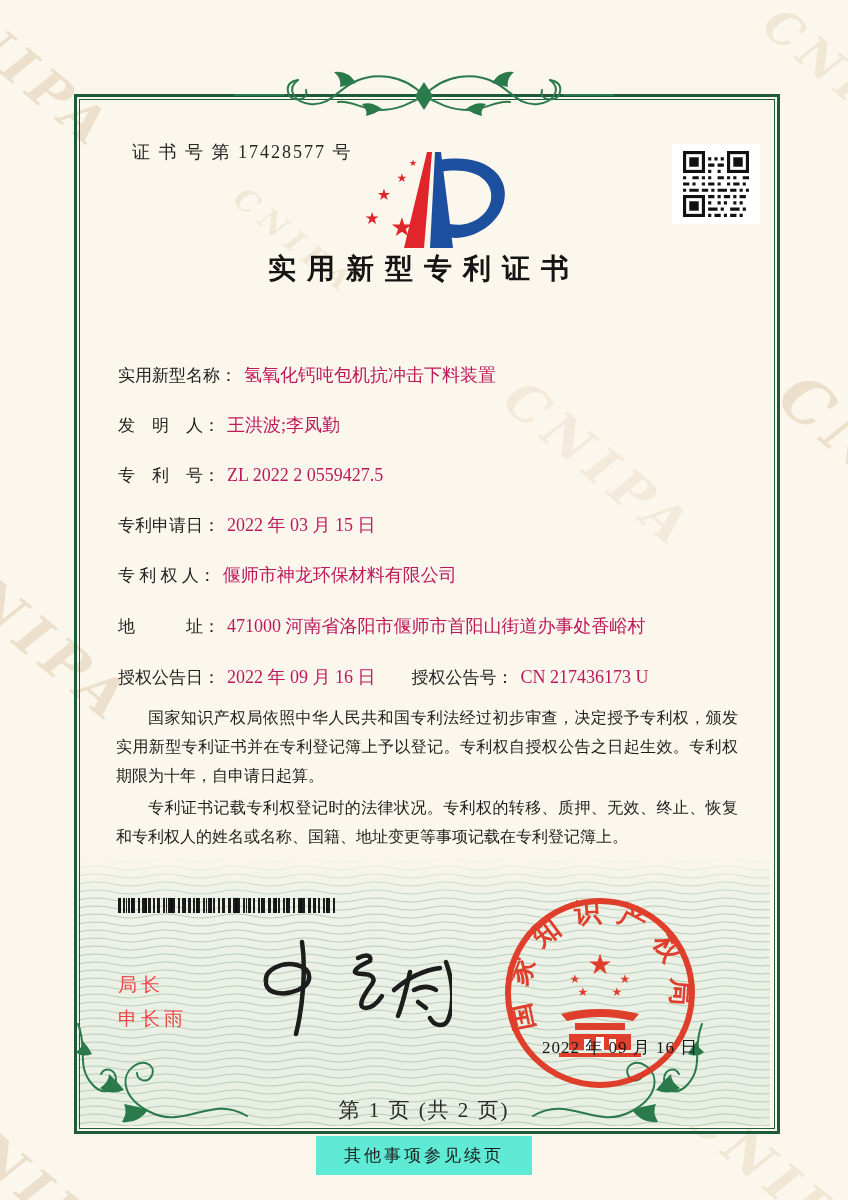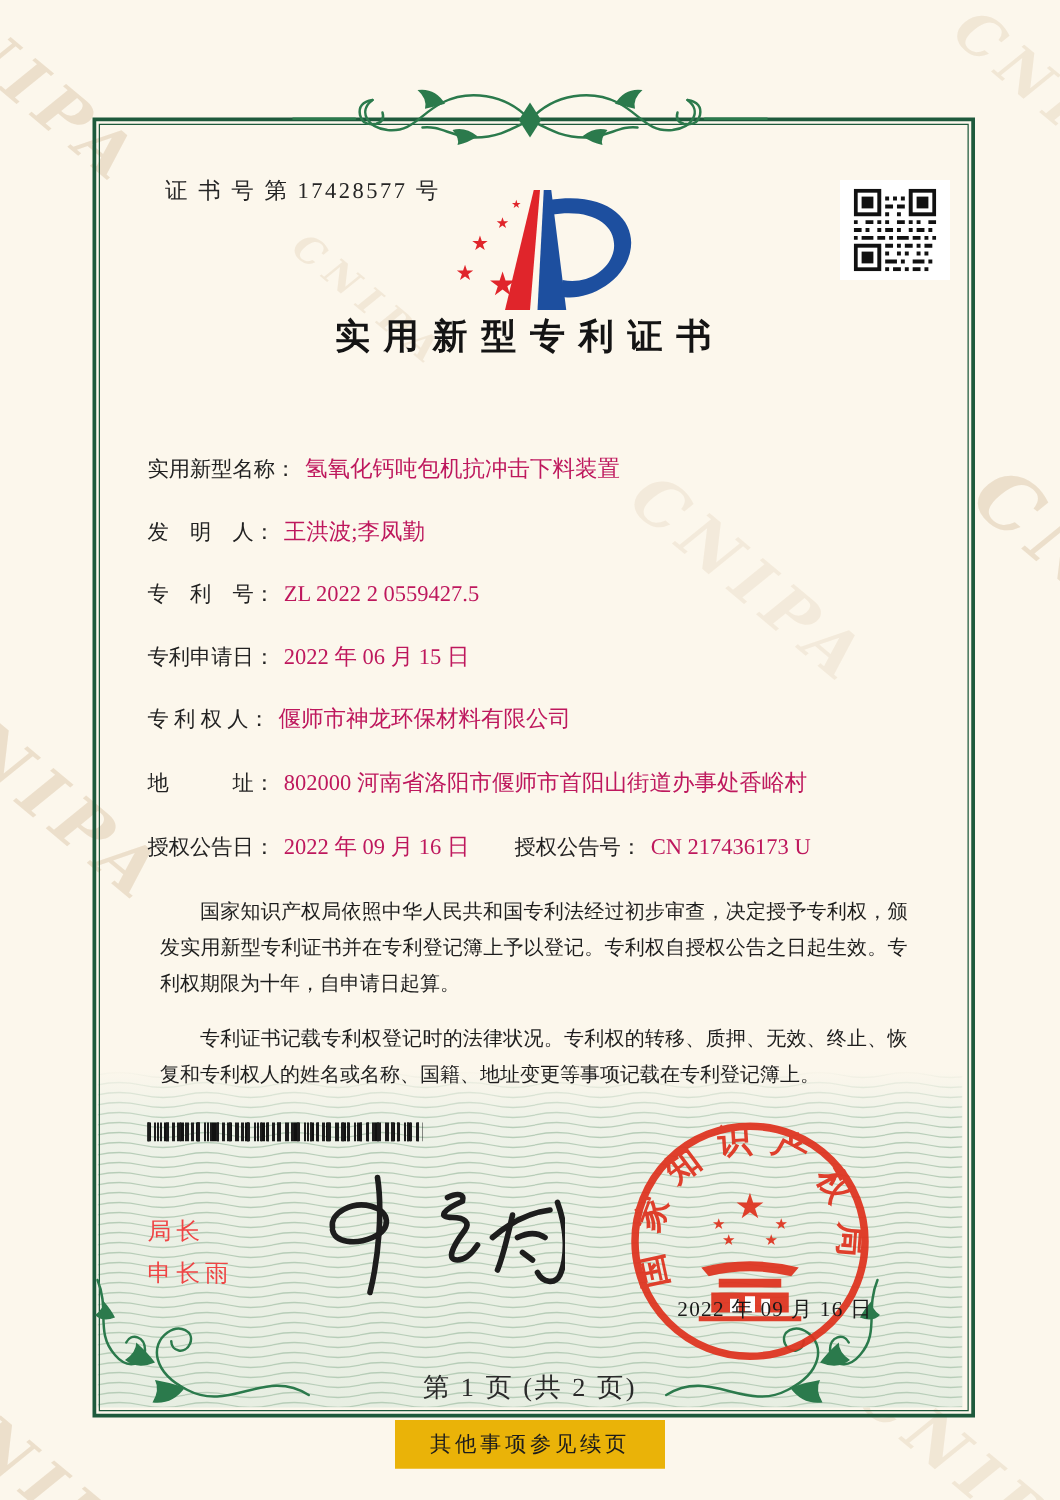--- a/index.html
+++ b/index.html
@@ -73,21 +73,21 @@
   .frow{height:50px;display:flex;align-items:center;white-space:nowrap;}
   .frow.addr{height:52px;}
   .flabel{font-size:17px;color:#222;}
   .fvalue{font-size:18px;color:#be185d;margin-left:7px;}
   .grant-label{margin-left:36px;}
   .paras{
     position:absolute;left:112px;top:700px;width:630px;
     font-size:16px;line-height:1.8;color:#1d1d1d;
     text-align:justify;
   }
-  .paras p{margin:16px;text-indent:2em;}
+  .paras p{margin:4px;text-indent:2em;}
   
   .barcode{
     position:absolute;left:118px;top:898px;width:220px;height:15px;z-index:5;
     background-image:
       repeating-linear-gradient(90deg,#1c1c1c 0 2px,transparent 2px 5px),
       repeating-linear-gradient(90deg,#1c1c1c 0 1px,transparent 1px 8px),
       repeating-linear-gradient(90deg,#111 0 3px,transparent 3px 13px);
   }
   .director-title,.director-name{
     position:absolute;left:118px;z-index:5;
@@ -104,21 +104,21 @@
   .seal-date{
     position:absolute;left:520px;top:1036px;width:200px;z-index:6;
     font-size:17px;color:#191919;letter-spacing:1px;text-align:center;white-space:nowrap;
   }
   .page-info{
     position:absolute;left:74px;top:1096px;width:700px;z-index:5;
     text-align:center;font-size:21px;letter-spacing:2px;color:#2a2a2a;
   }
   .continuation-box{
     position:absolute;left:50%;top:1136px;transform:translateX(-50%);
-    background:#eab308;padding:8px 28px;z-index:4;
+    background:#5eead4;padding:8px 28px;z-index:4;
     font-size:17px;letter-spacing:3px;color:#1c1c1c;white-space:nowrap;
   }
   .orn-stroke{stroke:var(--ornament_green,#2b7a4c);fill:none;stroke-width:2;stroke-linecap:round;}
   .orn-fill{fill:var(--ornament_green,#2b7a4c);stroke:none;}
   .sig-stroke{stroke:#1d1d1d;fill:none;stroke-width:4.5;stroke-linecap:round;stroke-linejoin:round;}
 </style>
 </head>
 <body>
 
 <div class="page">
@@ -230,29 +230,29 @@
       <div class="frow">
         <span class="flabel">发　明　人：</span>
         <span class="fvalue">王洪波;李凤勤</span>
       </div>
       <div class="frow">
         <span class="flabel">专　利　号：</span>
         <span class="fvalue">ZL 2022 2 0559427.5</span>
       </div>
       <div class="frow">
         <span class="flabel">专利申请日：</span>
-        <span class="fvalue">2022 年 06 月 15 日</span>
+        <span class="fvalue">2022 年 03 月 15 日</span>
       </div>
       <div class="frow">
         <span class="flabel">专 利 权 人：</span>
         <span class="fvalue">偃师市神龙环保材料有限公司</span>
       </div>
       <div class="frow addr">
         <span class="flabel">地　　　址：</span>
-        <span class="fvalue">802000  河南省洛阳市偃师市首阳山街道办事处香峪村</span>
+        <span class="fvalue">471000  河南省洛阳市偃师市首阳山街道办事处香峪村</span>
       </div>
       <div class="frow">
         <span class="flabel">授权公告日：</span>
         <span class="fvalue">2022 年 09 月 16 日</span>
         <span class="flabel grant-label">授权公告号：</span>
         <span class="fvalue">CN 217436173 U</span>
       </div>
     </div>
 
     <div class="paras">

